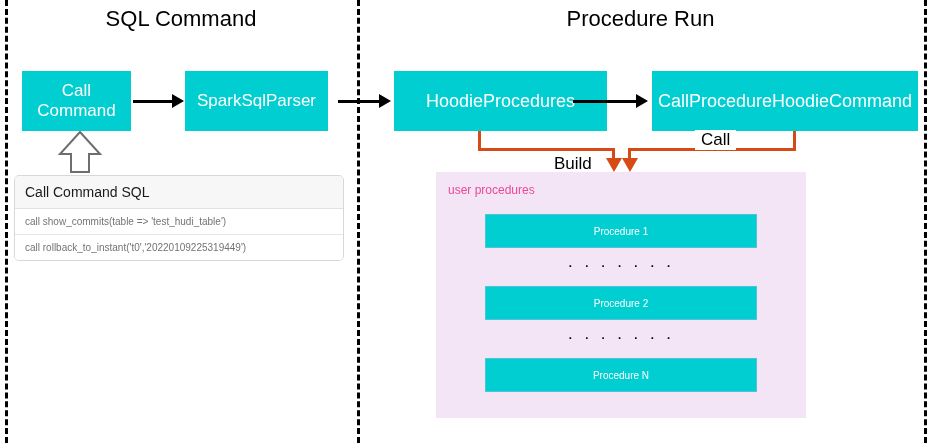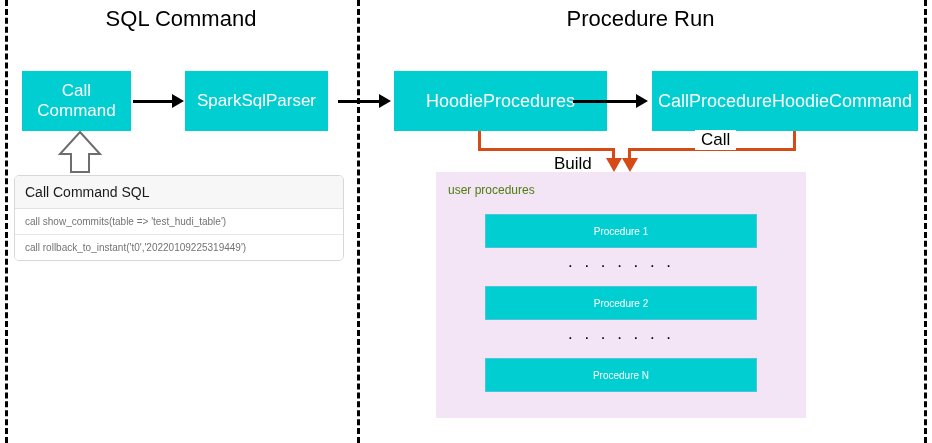--- a/index.html
+++ b/index.html
@@ -126,21 +126,21 @@
 
   
   .proc-panel {
     position: absolute;
     background: #F3E5F5;
     box-sizing: border-box;
   }
   .proc-panel-label {
     position: absolute;
     font-size: 12px;
-    color: #4d7c0f;
+    color: #ec4899;
     white-space: nowrap;
   }
   .proc-box {
     position: absolute;
     background: #00CED1;
     border: 1px solid #4FC3D9;
     color: #ffffff;
     font-size: 10px;
     display: flex;
     align-items: center;

